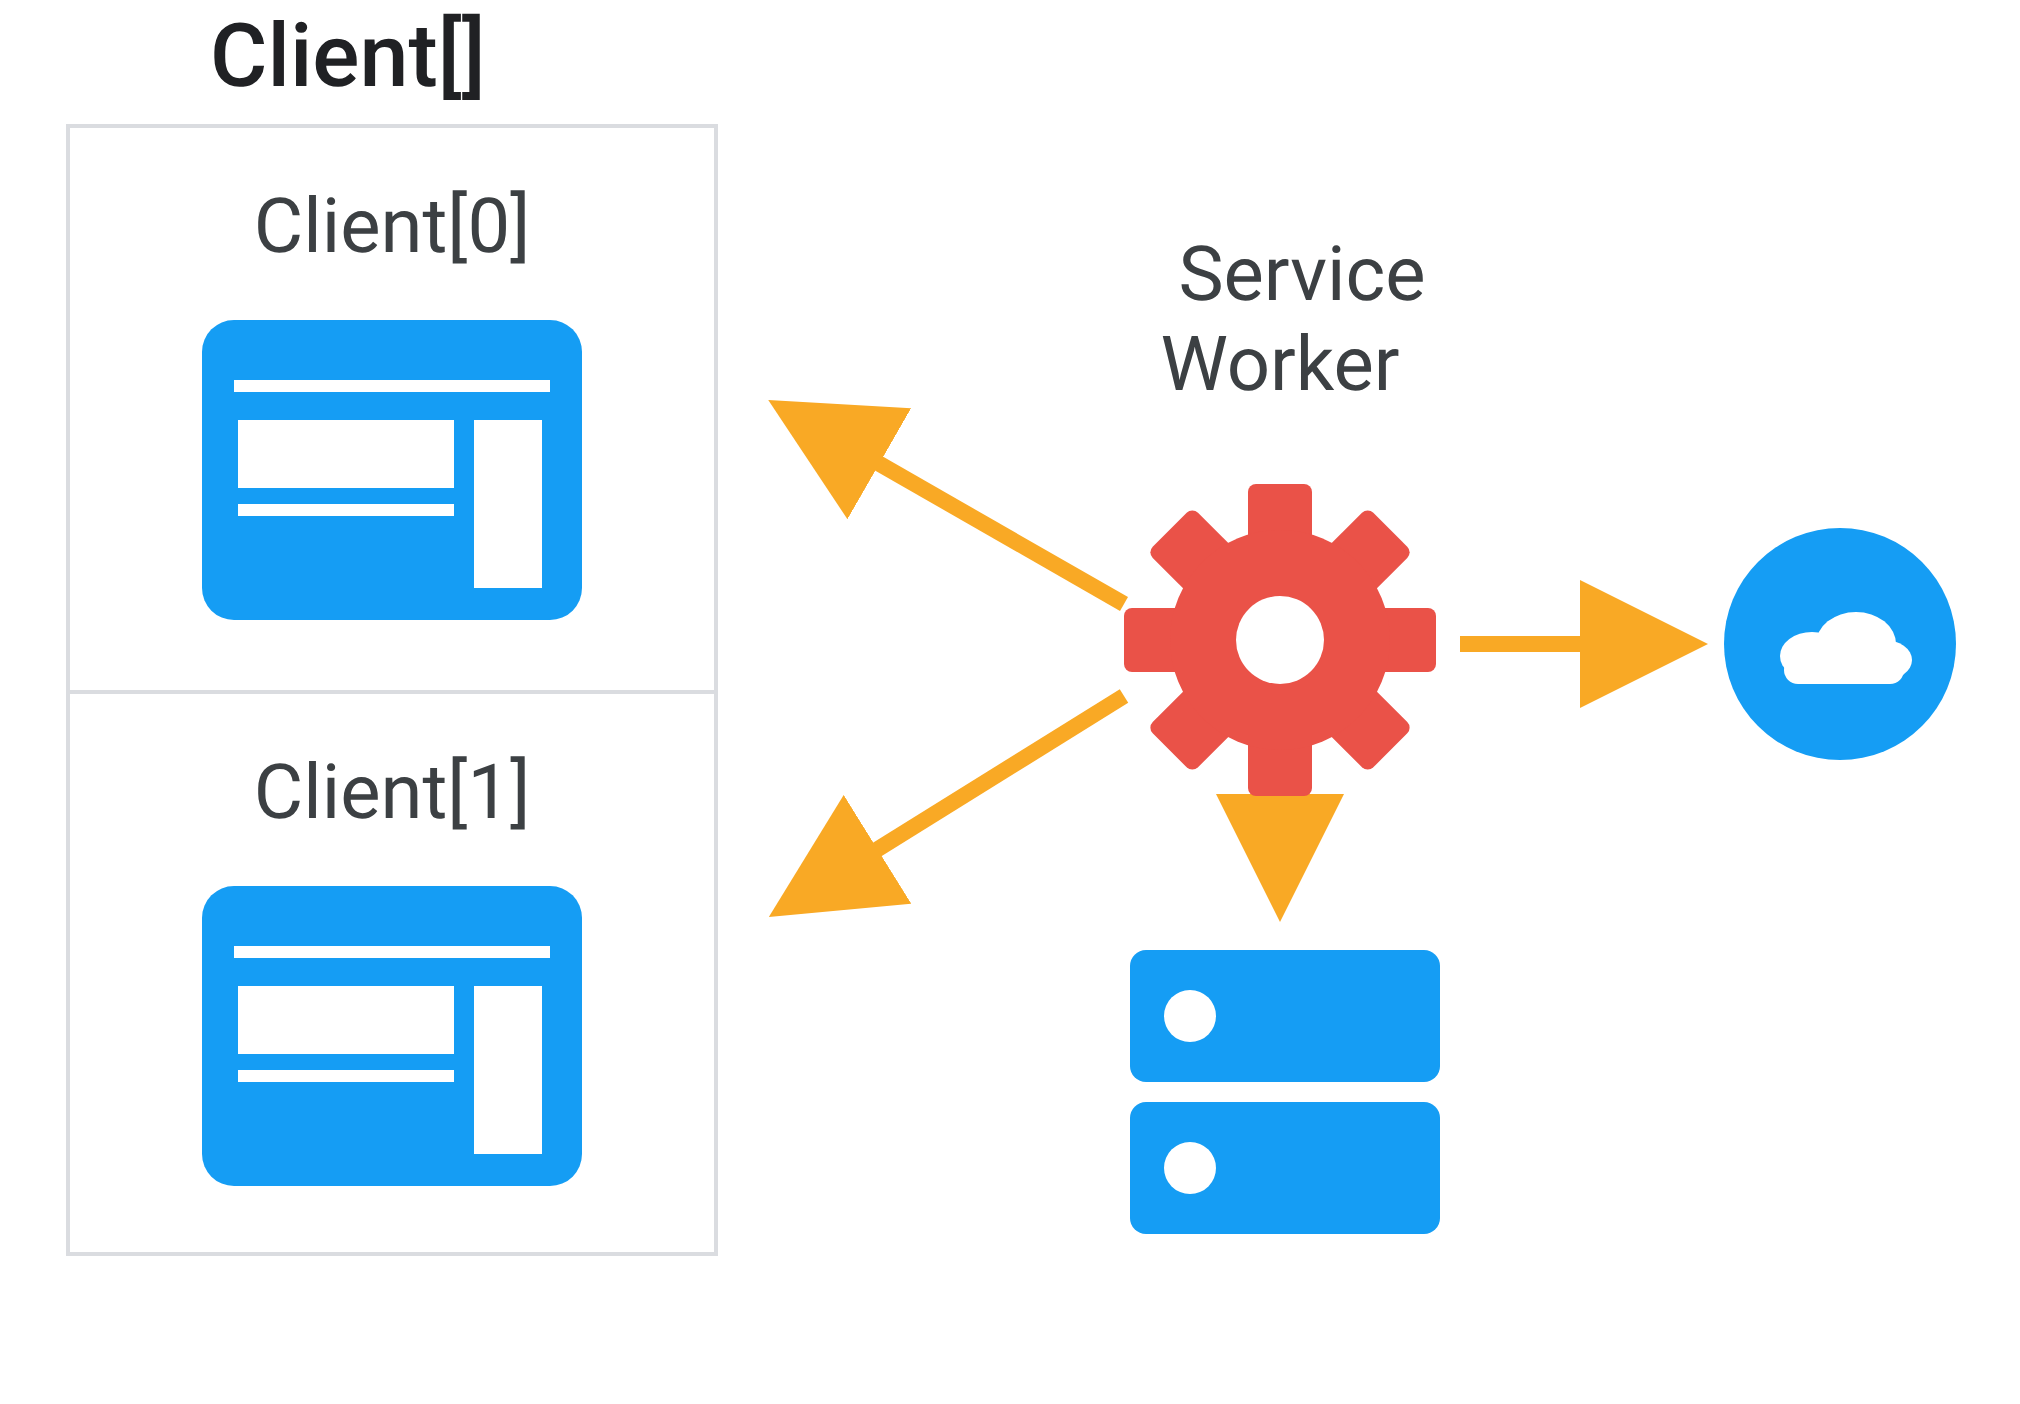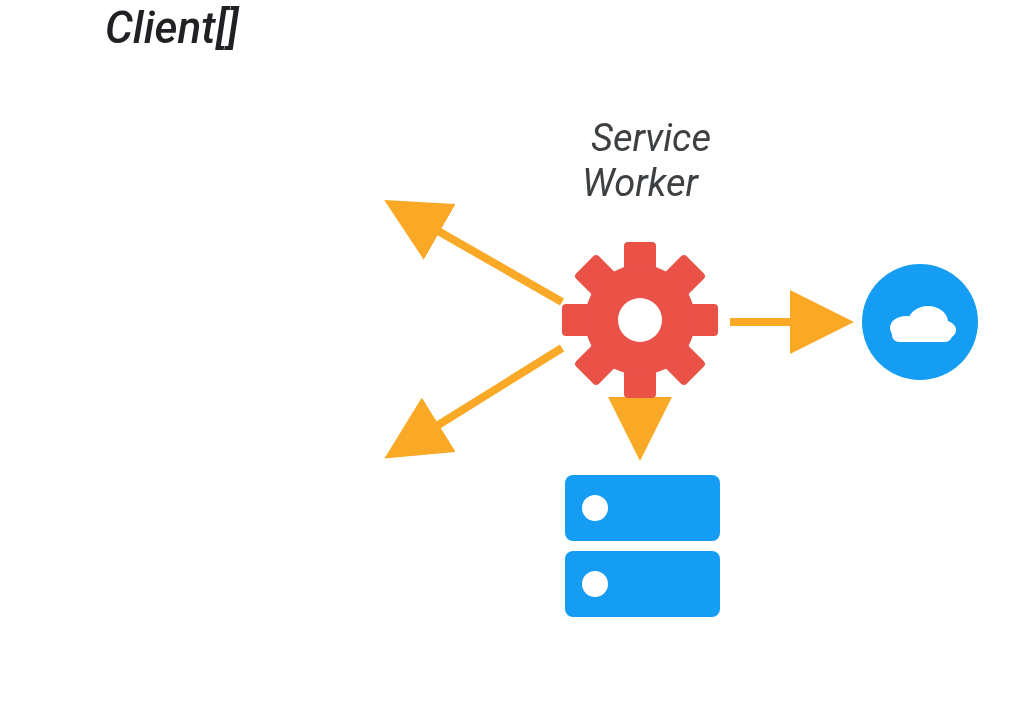--- a/index.html
+++ b/index.html
@@ -8,21 +8,20 @@
     width: 1010px;
     height: 702px;
     background: #ffffff;
     font-family: "Google Sans", "Product Sans", -apple-system, BlinkMacSystemFont, "Segoe UI", Roboto, sans-serif;
     color: #3c4043;
   }
   .canvas {
     position: relative;
     width: 1010px;
     height: 702px;
-    font-style: italic;
   }
   .title {
     position: absolute;
     left: 105px;
     top: 2px;
     font-size: 44px;
     font-weight: 500;
     color: #202124;
   }
   .clients-box {
@@ -75,20 +74,42 @@
     pointer-events: none;
   }
 </style>
 </head>
 <body>
 
 <div class="canvas">
 
   <div class="title">Client[]</div>
 
+  <div class="clients-box">
+    <div class="client-cell">
+      <div class="client-label">Client[0]</div>
+      <svg class="client-icon" width="190" height="150" viewBox="0 0 190 150">
+        <rect x="0" y="0" width="190" height="150" rx="16" ry="16" fill="#159df4"></rect>
+        <rect x="16" y="30" width="158" height="6" fill="#ffffff"></rect>
+        <rect x="18" y="50" width="108" height="34" fill="#ffffff"></rect>
+        <rect x="18" y="92" width="108" height="6" fill="#ffffff"></rect>
+        <rect x="136" y="50" width="34" height="84" fill="#ffffff"></rect>
+      </svg>
+    </div>
+    <div class="client-cell">
+      <div class="client-label">Client[1]</div>
+      <svg class="client-icon" width="190" height="150" viewBox="0 0 190 150">
+        <rect x="0" y="0" width="190" height="150" rx="16" ry="16" fill="#159df4"></rect>
+        <rect x="16" y="30" width="158" height="6" fill="#ffffff"></rect>
+        <rect x="18" y="50" width="108" height="34" fill="#ffffff"></rect>
+        <rect x="18" y="92" width="108" height="6" fill="#ffffff"></rect>
+        <rect x="136" y="50" width="34" height="84" fill="#ffffff"></rect>
+      </svg>
+    </div>
+  </div>
 
   <div class="sw-label"><span style="white-space:pre-line;margin-left:22px;">Service
 Worker</span></div>
 
   <svg class="overlay" viewBox="0 0 1010 702">
     <defs>
       <marker id="arrowhead" markerWidth="8" markerHeight="8" refX="6" refY="4" orient="auto" markerUnits="strokeWidth">
         <path d="M0,0 L8,4 L0,8 Z" fill="#f9a925"></path>
       </marker>
     </defs>

